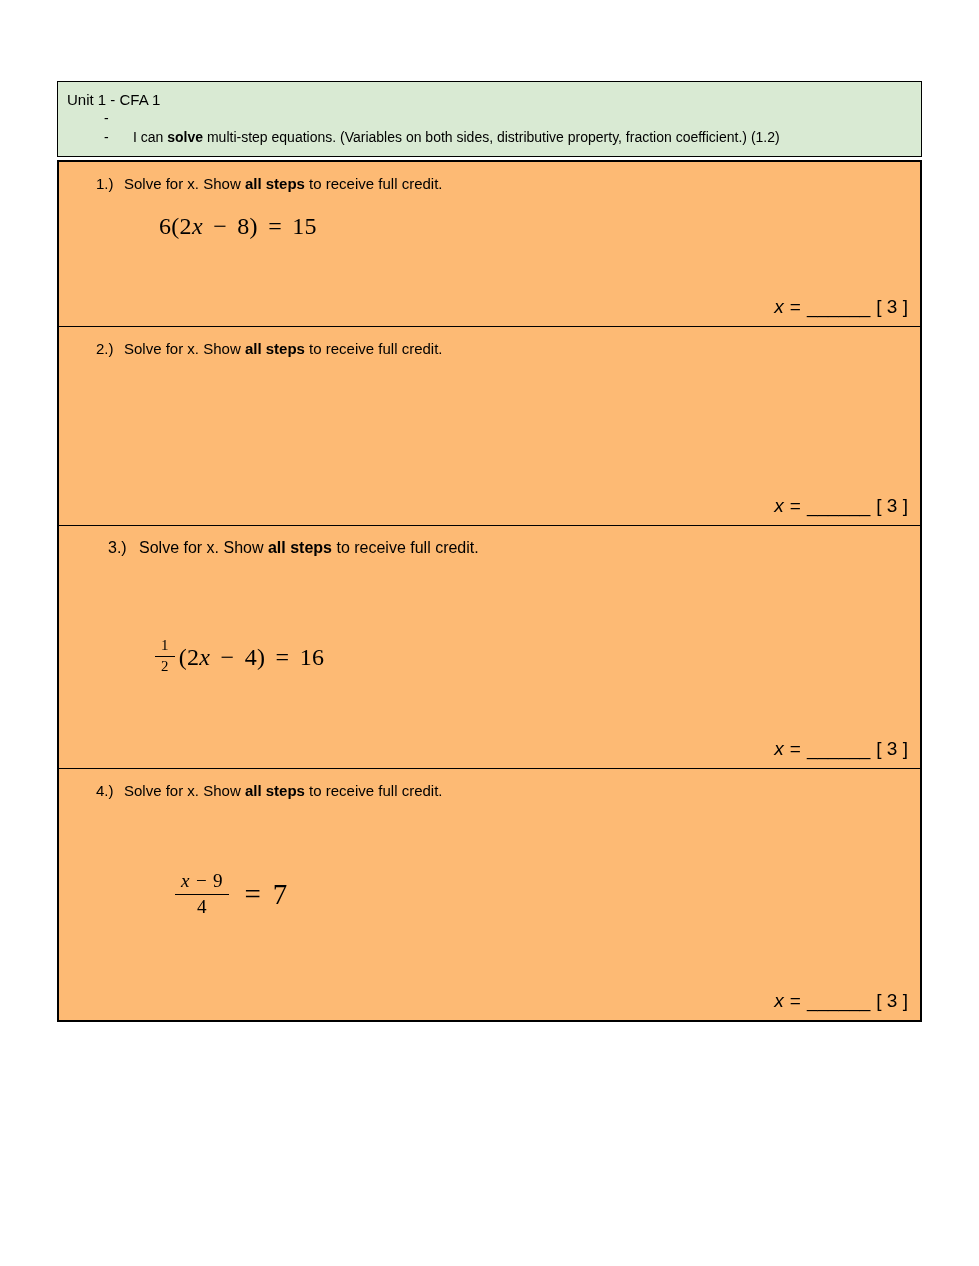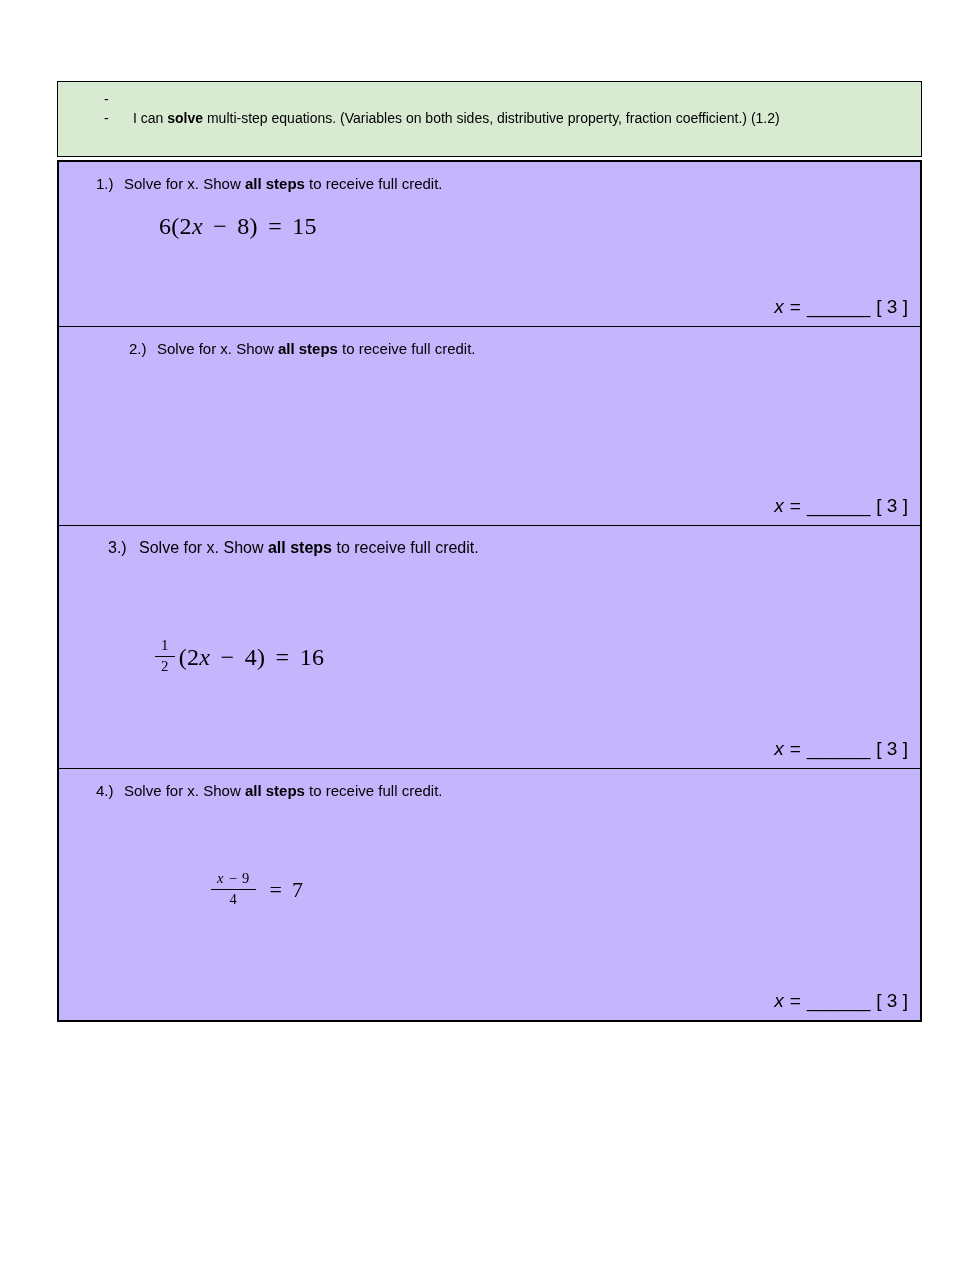--- a/index.html
+++ b/index.html
@@ -43,29 +43,29 @@
     width: 29px;
   }
   
   .problems {
     position: absolute;
     left: 57px;
     top: 160px;
     width: 865px;
     box-sizing: border-box;
     border: 2px solid #000000;
-    background: #c4b5fd;
+    background: #fdba74;
   }
   .row {
     position: relative;
     box-sizing: border-box;
   }
   .row + .row { border-top: 1.5px solid #000000; }
   .row-1 { height: 164px; }
-  .row-2 { height: 199px; padding-left: 33px; }
+  .row-2 { height: 199px; }
   .row-3 { height: 243px; }
   .row-4 { height: 252px; }
   .prompt {
     padding: 12px 0 0 37px;
     font-size: 15px;
     line-height: 19px;
   }
   .row-3 .prompt { font-size: 16px; margin-left: 12px; }
   .p-num {
     display: inline-block;
@@ -79,21 +79,21 @@
     font-size: 24px;
     line-height: 1.2;
     white-space: pre;
     word-spacing: 4px;
     letter-spacing: 0.3px;
   }
   .mvar { font-style: italic; }
   .eq-1 { left: 100px; top: 50px; }
   .eq-2 { left: 100px; top: 80px; }
   .eq-3 { left: 96px;  top: 114px; }
-  .eq-4 { left: 116px; top: 104px; font-size: 22px; margin-left: 36px; }
+  .eq-4 { left: 116px; top: 104px; font-size: 29px; }
   .frac {
     display: inline-block;
     vertical-align: middle;
     text-align: center;
     font-size: 0.62em;
     line-height: 1.15;
     position: relative;
     top: -3px;
     margin-right: 4px;
     word-spacing: 1px;
@@ -120,20 +120,21 @@
     white-space: pre;
   }
   .ans-var { font-style: italic; }
 </style>
 </head>
 <body>
 
 <div class="page">
 
   <div class="header-box">
+    <div class="header-title">Unit 1 - CFA 1</div>
     <div class="objective">
       <span class="bullet">-</span>
     </div>
     <div class="objective">
       <span class="bullet">-</span>
       <span class="obj-text"><span>I can </span><span style="font-weight: 700;">solve</span><span> multi-step equations. (Variables on both sides, distributive property, fraction coefficient.) (1.2)</span></span>
     </div>
   </div>
 
   <div class="problems">

